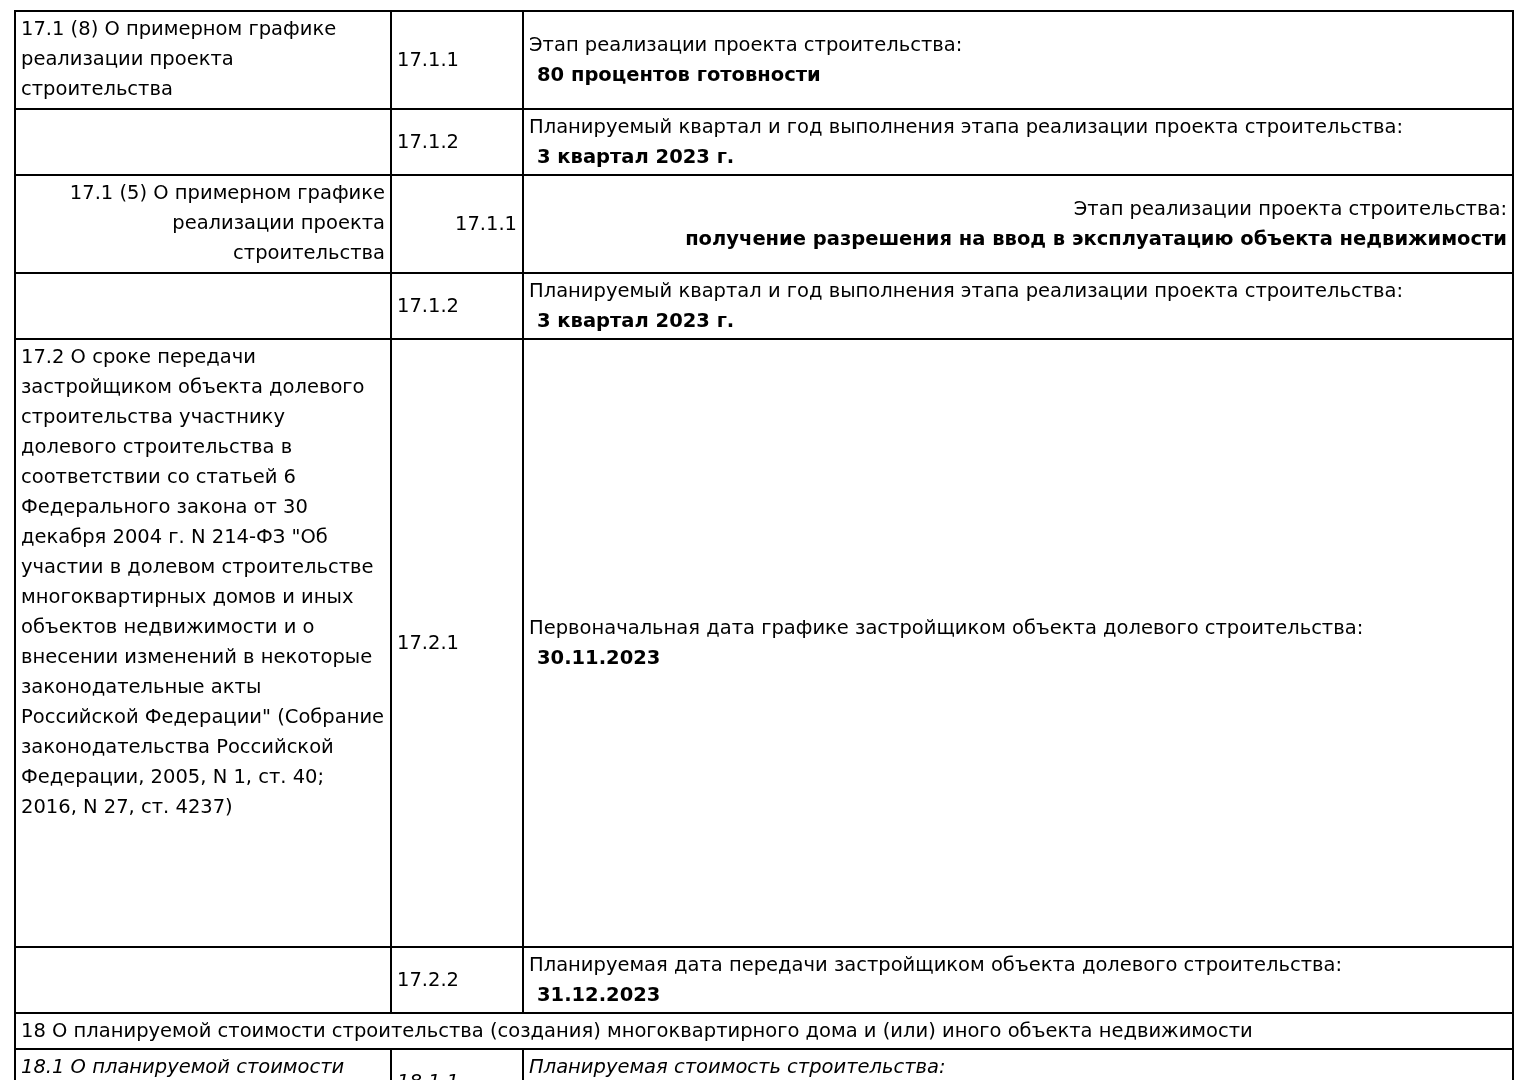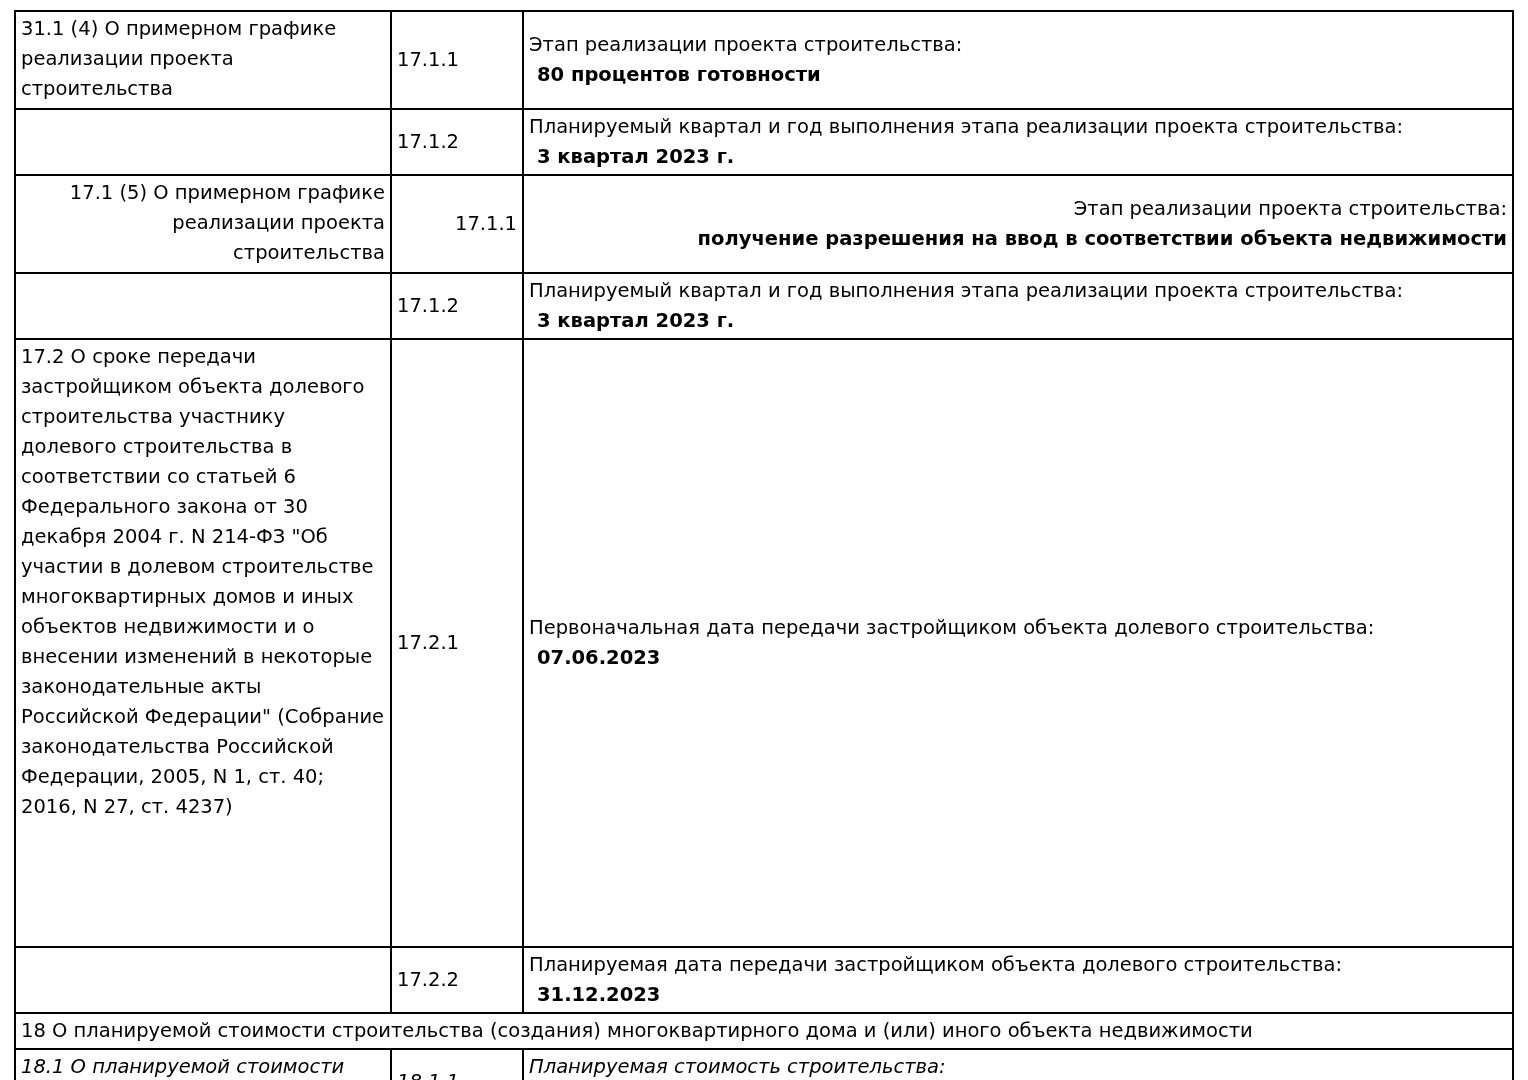--- a/index.html
+++ b/index.html
@@ -48,21 +48,21 @@
 
 <table class="doc">
   <colgroup>
     <col style="width:376px">
     <col style="width:132px">
     <col style="width:990px">
   </colgroup>
   <tbody>
 
     <tr class="r1">
-      <td class="c1">31.1 (4) О примерном графике реализации проекта строительства</td>
+      <td class="c1">17.1 (8) О примерном графике реализации проекта строительства</td>
       <td class="c2">17.1.1</td>
       <td class="c3">
         <div class="lbl">Этап реализации проекта строительства:</div>
         <div class="val">80 процентов готовности</div>
       </td>
     </tr>
 
     <tr class="r2">
       <td class="c1"></td>
       <td class="c2">17.1.2</td>
@@ -70,39 +70,39 @@
         <div class="lbl">Планируемый квартал и год выполнения этапа реализации проекта строительства:</div>
         <div class="val">3 квартал 2023 г.</div>
       </td>
     </tr>
 
     <tr class="r3">
       <td class="c1">17.1 (5) О примерном графике реализации проекта строительства</td>
       <td class="c2">17.1.1</td>
       <td class="c3">
         <div class="lbl">Этап реализации проекта строительства:</div>
-        <div class="val">получение разрешения на ввод в соответствии объекта недвижимости</div>
+        <div class="val">получение разрешения на ввод в эксплуатацию объекта недвижимости</div>
       </td>
     </tr>
 
     <tr class="r4">
       <td class="c1"></td>
       <td class="c2">17.1.2</td>
       <td class="c3">
         <div class="lbl">Планируемый квартал и год выполнения этапа реализации проекта строительства:</div>
         <div class="val">3 квартал 2023 г.</div>
       </td>
     </tr>
 
     <tr class="r5">
       <td class="c1">17.2 О сроке передачи застройщиком объекта долевого строительства участнику долевого строительства в соответствии со статьей 6 Федерального закона от 30 декабря 2004 г. N 214-ФЗ "Об участии в долевом строительстве многоквартирных домов и иных объектов недвижимости и о внесении изменений в некоторые законодательные акты Российской Федерации" (Собрание законодательства Российской Федерации, 2005, N 1, ст. 40; 2016, N 27, ст. 4237)</td>
       <td class="c2">17.2.1</td>
       <td class="c3">
-        <div class="lbl">Первоначальная дата передачи застройщиком объекта долевого строительства:</div>
-        <div class="val">07.06.2023</div>
+        <div class="lbl">Первоначальная дата графике застройщиком объекта долевого строительства:</div>
+        <div class="val">30.11.2023</div>
       </td>
     </tr>
 
     <tr class="r6">
       <td class="c1"></td>
       <td class="c2">17.2.2</td>
       <td class="c3">
         <div class="lbl">Планируемая дата передачи застройщиком объекта долевого строительства:</div>
         <div class="val">31.12.2023</div>
       </td>

